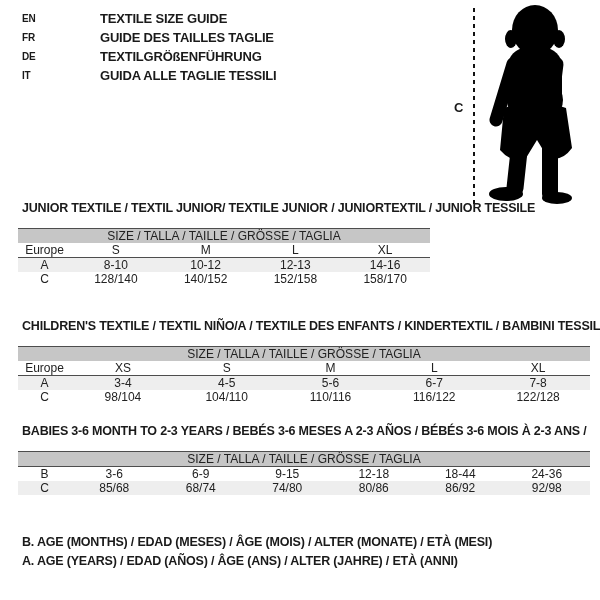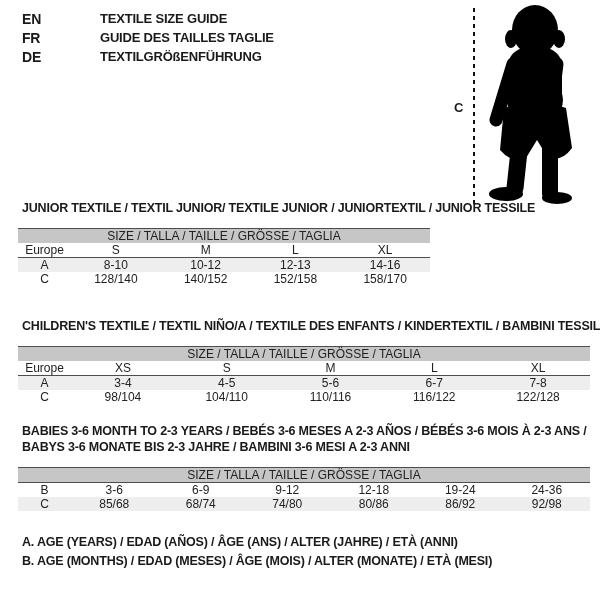--- a/index.html
+++ b/index.html
@@ -3,21 +3,21 @@
 <meta charset="utf-8">
 <style>
   html,body{margin:0;padding:0;}
   .page{
     position:relative;width:600px;height:600px;background:#ffffff;
     color:#1a1a1a;font-family:"Liberation Sans",sans-serif;overflow:hidden;
   }
   
   .languages{position:absolute;left:22px;top:9px;}
   .lang-row{display:flex;height:19px;align-items:center;}
-  .lang-code{width:40px;font-weight:bold;font-size:14px;letter-spacing:-0.2px;}
+  .lang-code{width:40px;font-weight:bold;font-size:10px;letter-spacing:-0.2px;}
   .lang-label{font-weight:bold;font-size:13px;letter-spacing:-0.2px;white-space:nowrap;margin-left:38px;}
   
   .dash-line{position:absolute;left:473px;top:8px;width:2px;height:196px;
     background:repeating-linear-gradient(to bottom,#111 0 4px,transparent 4px 8px);}
   .fig-label{position:absolute;left:454px;top:100px;font-weight:bold;font-size:13px;}
   .baby{position:absolute;left:484px;top:4px;}
   
   .tbl-section{position:absolute;left:18px;}
   .s1{top:200px;width:412px;}
   .s2{top:318px;width:572px;}
@@ -49,20 +49,24 @@
         <span class="lang-code">EN</span>
         <span class="lang-label">TEXTILE SIZE GUIDE</span>
       </div>
       <div class="lang-row">
         <span class="lang-code">FR</span>
         <span class="lang-label">GUIDE DES TAILLES TAGLIE</span>
       </div>
       <div class="lang-row">
         <span class="lang-code">DE</span>
         <span class="lang-label">TEXTILGRÖßENFÜHRUNG</span>
+      </div>
+      <div class="lang-row">
+        <span class="lang-code">IT</span>
+        <span class="lang-label">GUIDA ALLE TAGLIE TESSILI</span>
       </div>
     </div>
 
   <div class="dash-line"></div>
   <span class="fig-label">C</span>
   <svg class="baby" width="106" height="202" viewBox="0 0 106 202" xmlns="http://www.w3.org/2000/svg">
     <g fill="#000000" stroke="none">
       <ellipse cx="51" cy="26" rx="23" ry="25"></ellipse>
       <ellipse cx="27" cy="35" rx="6" ry="9"></ellipse>
       <ellipse cx="75" cy="35" rx="6" ry="9"></ellipse>
@@ -161,56 +165,55 @@
             <td>116/122</td>
             <td>122/128</td>
           </tr>
         </tbody>
       </table>
   </section>
 
   <section class="tbl-section s3">
     <div class="tbl-title">
         <div>BABIES 3-6 MONTH TO 2-3 YEARS / BEBÉS 3-6 MESES A 2-3 AÑOS / BÉBÉS 3-6 MOIS À 2-3 ANS /</div>
-        <div>BABYS 3-6 MONATE BIS 2-3 JAHRE / BAMBINI 3-6 MESI A 2-3 ANNI</div>
       </div>
     <table class="size-table header-divider">
         <colgroup>
           <col style="width: 53px;">
           <col>
           <col>
           <col>
           <col>
           <col>
           <col>
         </colgroup>
         <tbody>
           <tr class="bar-row">
             <td class="bar" colspan="7">SIZE / TALLA / TAILLE / GRÖSSE / TAGLIA</td>
           </tr>
           <tr>
             <td class="lbl">B</td>
             <td>3-6</td>
             <td>6-9</td>
-            <td>9-12</td>
+            <td>9-15</td>
             <td>12-18</td>
-            <td>19-24</td>
+            <td>18-44</td>
             <td>24-36</td>
           </tr>
           <tr class="shaded">
             <td class="lbl">C</td>
             <td>85/68</td>
             <td>68/74</td>
             <td>74/80</td>
             <td>80/86</td>
             <td>86/92</td>
             <td>92/98</td>
           </tr>
         </tbody>
       </table>
   </section>
 
   <div class="footnotes">
+      <div class="footnote">B. AGE (MONTHS) / EDAD (MESES) / ÂGE (MOIS) / ALTER (MONATE) / ETÀ (MESI)</div>
       <div class="footnote">A. AGE (YEARS) / EDAD (AÑOS) / ÂGE (ANS) / ALTER (JAHRE) / ETÀ (ANNI)</div>
-      <div class="footnote">B. AGE (MONTHS) / EDAD (MESES) / ÂGE (MOIS) / ALTER (MONATE) / ETÀ (MESI)</div>
     </div>
 
 </div>
 
 </body></html>

